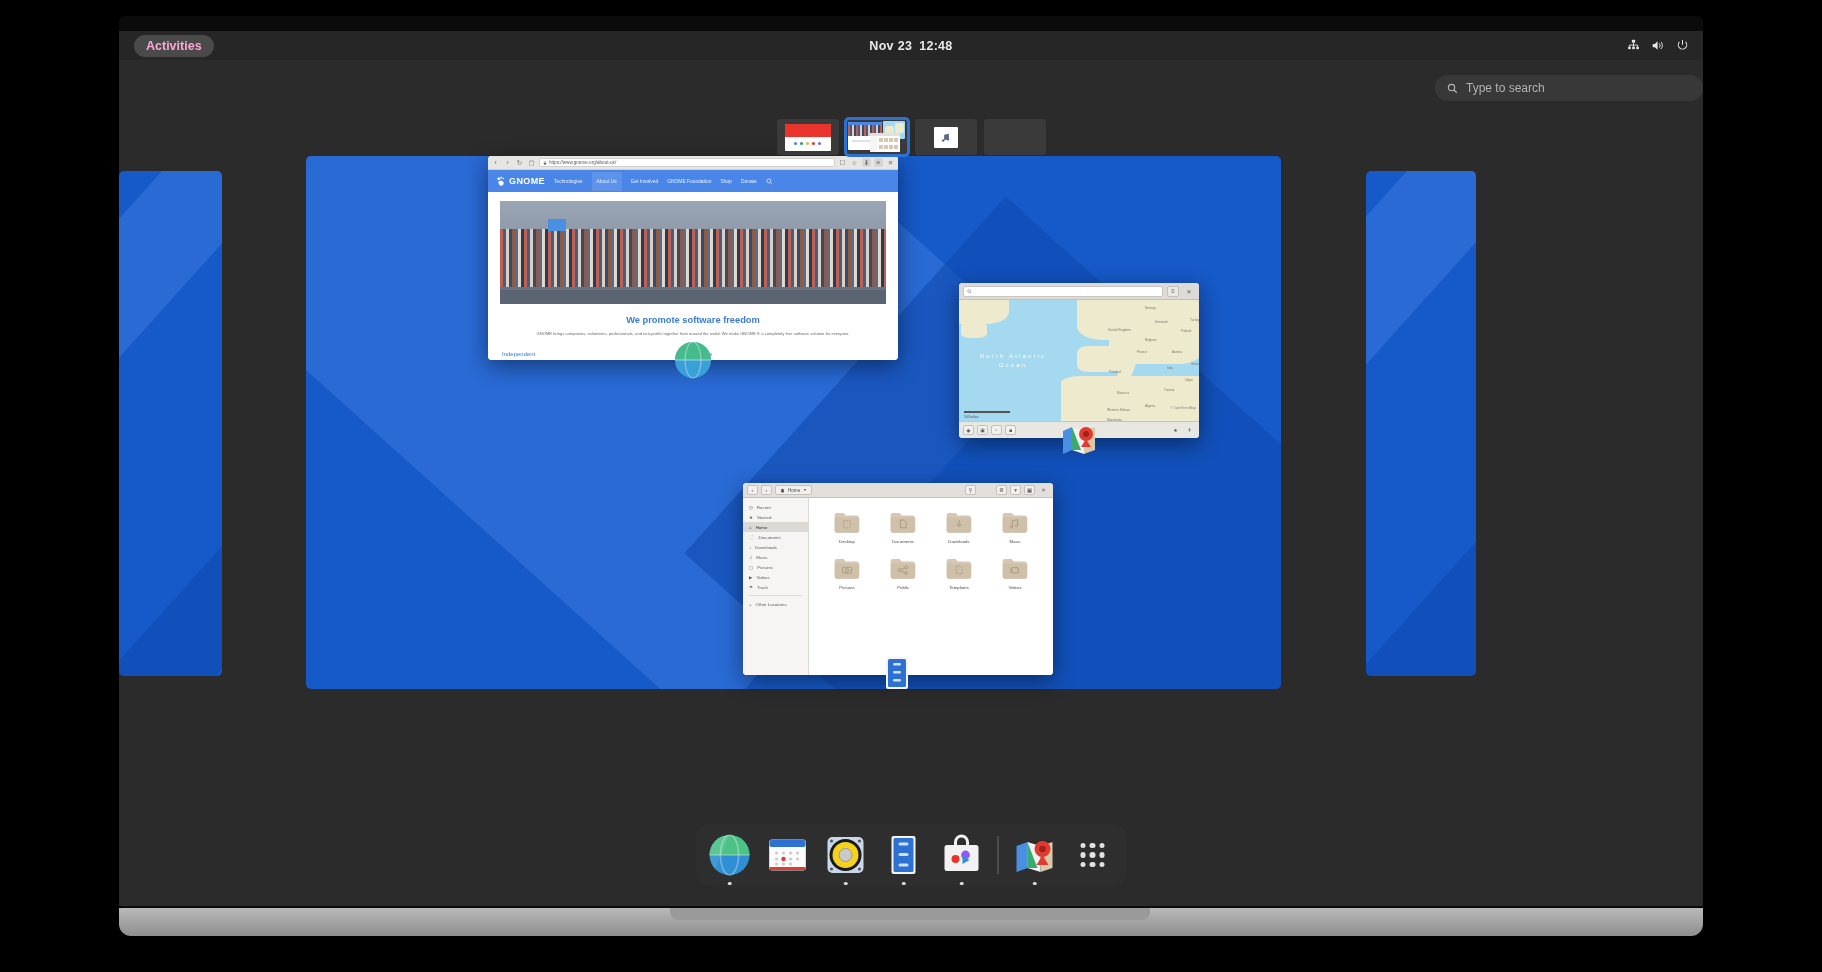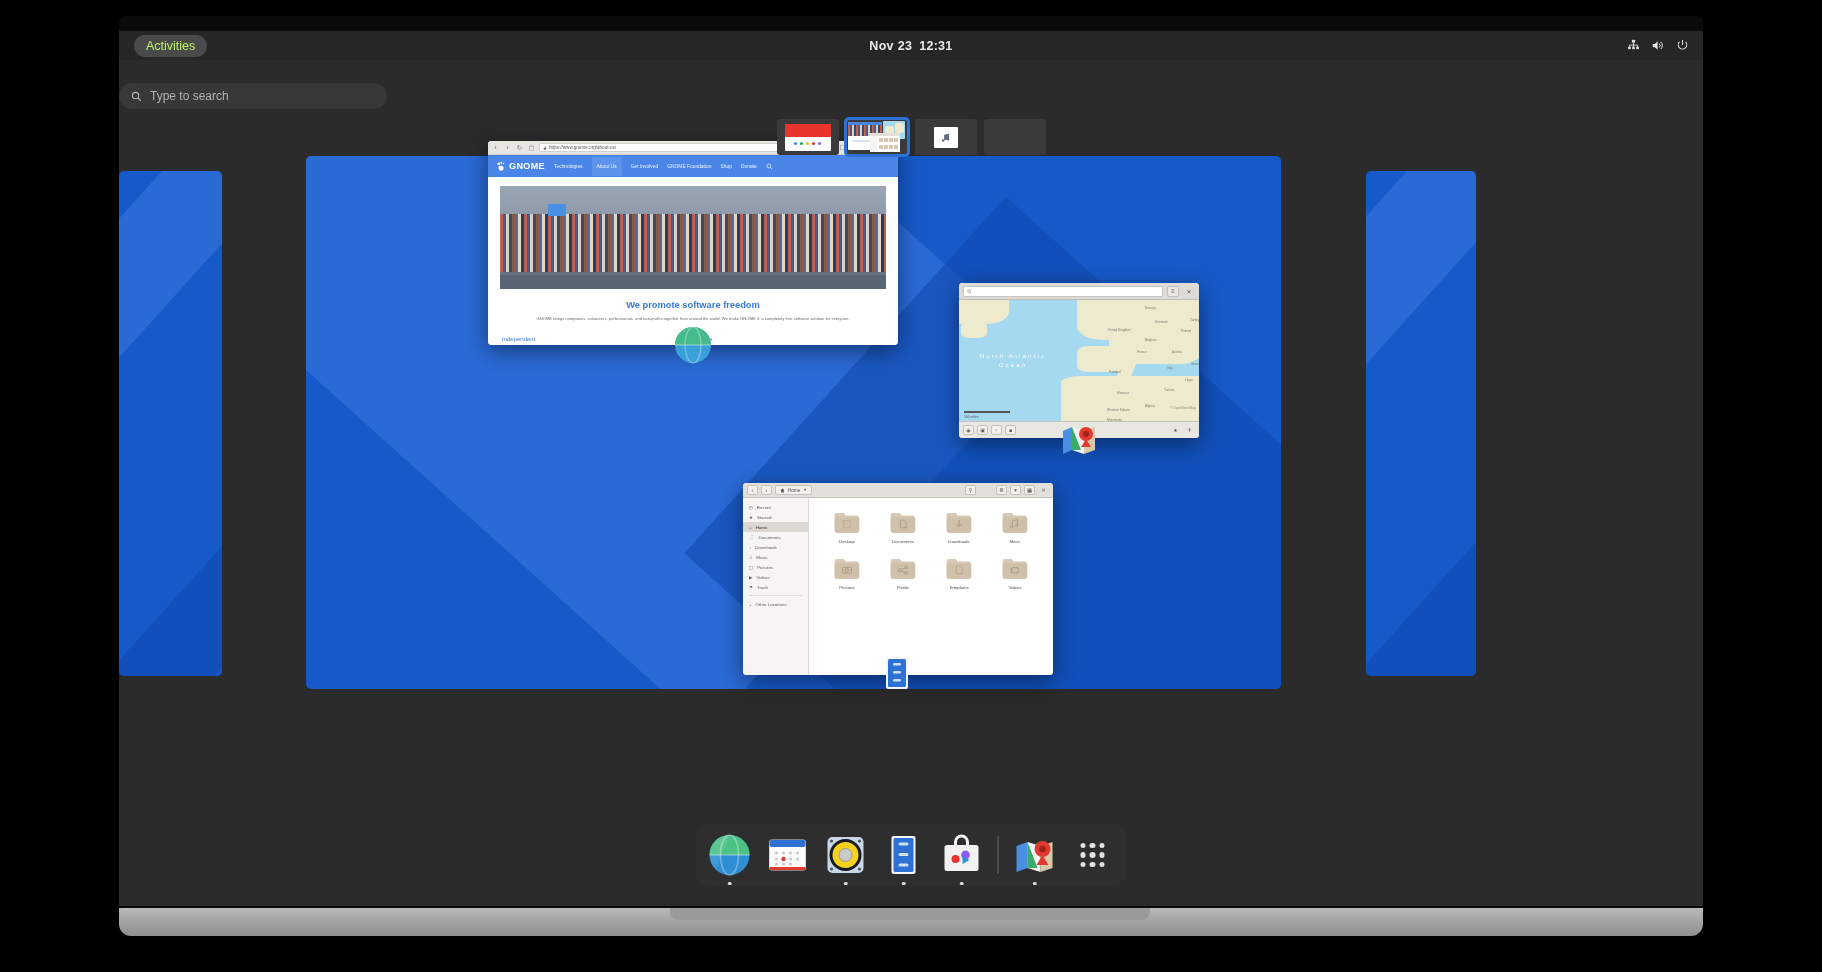--- a/index.html
+++ b/index.html
@@ -13,32 +13,32 @@
   #screen { position:absolute; left:119px; top:31px; width:1584px; height:875px;
             background:#2b2b2b; overflow:hidden; }
   #base   { position:absolute; left:119px; top:908px; width:1584px; height:28px;
             background:linear-gradient(#b9b9b9,#8e8e8e); border-radius:0 0 12px 12px; }
   #notch  { position:absolute; left:670px; top:908px; width:480px; height:12px;
             background:#9a9a9a; border-radius:0 0 8px 8px; }
 
   
   #topbar { position:absolute; left:0; top:0; width:1584px; height:29px;
             background:#262626; display:flex; align-items:center; z-index:40; }
-  #activities { margin-left:15px; color:#bef264; font-size:12.5px; font-weight:normal;
+  #activities { margin-left:15px; color:#f9a8d4; font-size:12.5px; font-weight:bold;
                 padding:4px 12px; border-radius:11px; background:#4a4a4a; cursor:pointer; }
   #clock { position:absolute; left:0; right:0; text-align:center; color:#e9e9e9;
            font-size:12.5px; font-weight:bold; letter-spacing:.3px; pointer-events:none; }
   #clock .sp { display:inline-block; width:7px; }
   #sysicons { position:absolute; right:14px; display:flex; gap:11px; align-items:center;
               cursor:pointer; }
   #sysicons svg { display:block; }
 
   
   #searchwrap { position:absolute; top:44px; left:0; width:1584px;
-                display:flex; justify-content:flex-start; z-index:30;margin-top:8px; }
+                display:flex; justify-content:flex-end; z-index:30; }
   #search { width:268px; height:26px; background:#383838; border-radius:13px;
             display:flex; align-items:center; padding:0 12px; gap:8px; cursor:text; }
   #search .ph { color:#b3b3b3; font-size:12px; }
 
   
   #wsstrip { position:absolute; top:88px; left:0; width:1584px; display:flex;
              justify-content:center; gap:7px; z-index:30; }
   .ws { width:62px; height:36px; background:#3a3a3a; border-radius:3px; position:relative;
         overflow:hidden; cursor:pointer; }
   .ws.active { outline:3px solid #2d72d2; outline-offset:-1px; }
@@ -56,21 +56,21 @@
   #wpright{ left:1247px; top:140px; width:110px; height:505px; }
 
   
   .win { position:absolute; background:#fff; border-radius:4px; overflow:visible;
          box-shadow:0 6px 22px rgba(0,0,0,.45); cursor:pointer; }
   .winbody { position:absolute; inset:0; border-radius:4px; overflow:hidden; background:#fff; }
   .appbadge { position:absolute; left:50%; transform:translateX(-50%); bottom:-20px;
               width:40px; height:40px; }
 
   
-  #browser { left:369px; top:110px; width:410px; height:204px; }
+  #browser { left:369px; top:125px; width:410px; height:204px; }
   .bchrome { height:14px; background:#e8e6e3; border-bottom:1px solid #cfcdca;
              display:flex; align-items:center; padding:0 3px; gap:3px; }
   .bicon { width:9px; height:9px; border-radius:2px; color:#6b6b6b; font-size:6.5px;
            display:flex; align-items:center; justify-content:center; }
   .burl { flex:1; height:9px; background:#fff; border:1px solid #d2d0cd; border-radius:2px;
           display:flex; align-items:center; padding:0 3px; gap:2px; }
   .burl span { font-size:4.6px; color:#5a5a5a; white-space:nowrap; }
   .bnav { height:22px; background:#4a86e8; display:flex; align-items:center;
           padding:0 8px; gap:9px; }
   .blogo { color:#fff; font-size:9px; font-weight:bold; letter-spacing:.4px;
@@ -463,21 +463,21 @@
             <rect x="15" y="17" width="8" height="2.6" rx="1.3" fill="#cfe0f7"></rect>
             <rect x="15" y="25" width="8" height="2.6" rx="1.3" fill="#cfe0f7"></rect>
           </svg>
         </div>
       </div>
     </div>
 
     <div id="topbar">
       <div id="activities">Activities</div>
       <div id="clock">
-        <span>Nov 23</span><span class="sp"></span><span>12:31</span>
+        <span>Nov 23</span><span class="sp"></span><span>12:48</span>
       </div>
       <div id="sysicons">
         <svg width="13" height="13" viewBox="0 0 16 16">
           <rect x="6" y="1" width="4" height="3.5" fill="#e6e6e6"></rect>
           <path d="M8 4.5v3M3 7.5h10M3 7.5v2M8 7.5v2M13 7.5v2" stroke="#e6e6e6" stroke-width="1.1" fill="none"></path>
           <rect x="1.4" y="9.5" width="3.2" height="3" fill="#e6e6e6"></rect>
           <rect x="6.4" y="9.5" width="3.2" height="3" fill="#e6e6e6"></rect>
           <rect x="11.4" y="9.5" width="3.2" height="3" fill="#e6e6e6"></rect>
         </svg>
         <svg width="14" height="13" viewBox="0 0 17 16">

